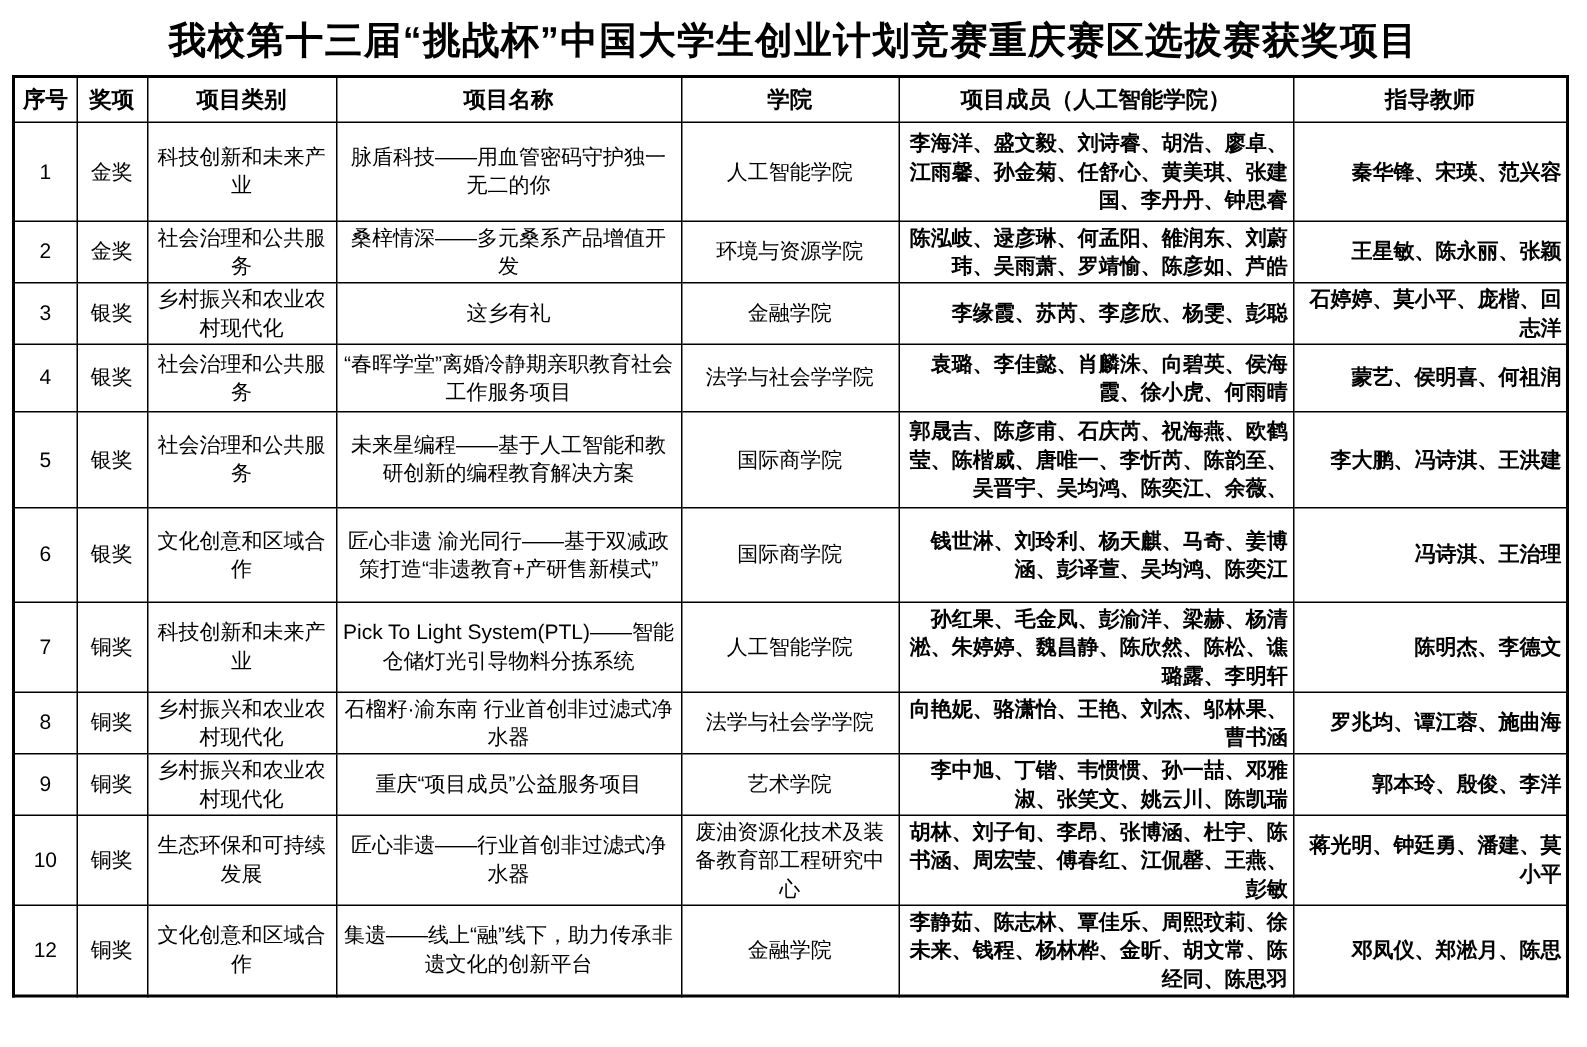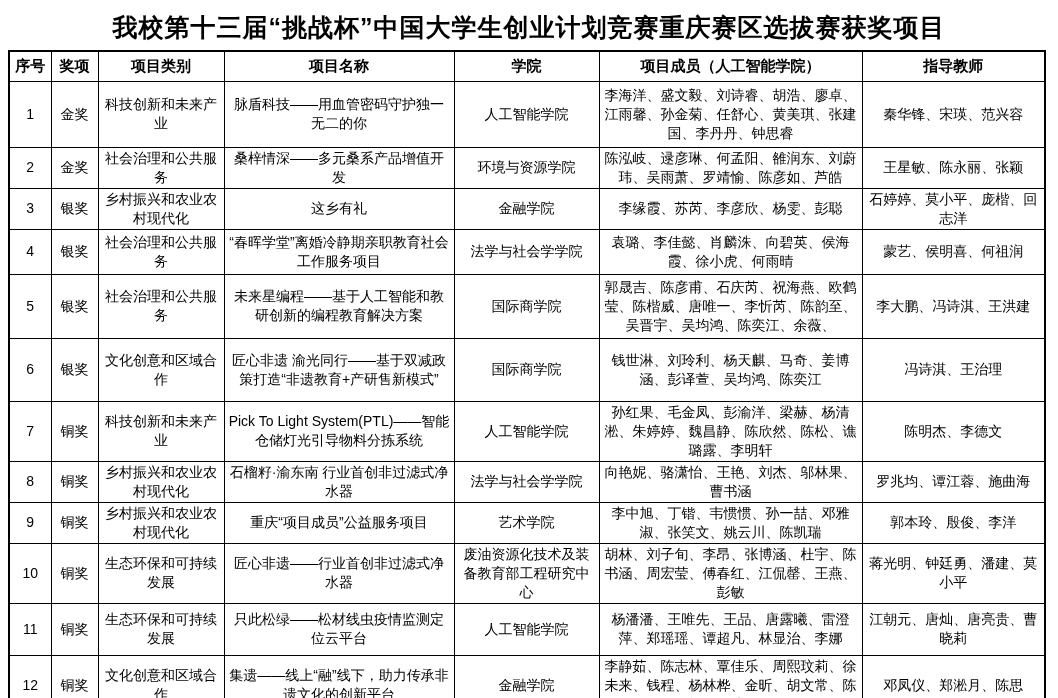--- a/index.html
+++ b/index.html
@@ -45,21 +45,21 @@
     font-size: 15px;
     font-weight: bold;
     text-align: center;
     padding: 4px 1px;
   }
   table.awards td {
     font-size: 14px;
     line-height: 19px;
   }
   td.c-center { text-align: center; }
-  td.c-left   { text-align: center; }
+  td.c-left   { text-align: right; font-weight: bold; }
   col.w-no       { width: 42px; }
   col.w-award    { width: 47px; }
   col.w-category { width: 126px; }
   col.w-name     { width: 230px; }
   col.w-college  { width: 145px; }
   col.w-members  { width: 263px; }
   col.w-advisors { width: 183px; }
 </style>
 </head>
 <body>
@@ -172,29 +172,20 @@
       </tr>
       <tr style="height:55px;">
         <td class="c-center">10</td>
         <td class="c-center">铜奖</td>
         <td class="c-center">生态环保和可持续发展</td>
         <td class="c-center">匠心非遗——行业首创非过滤式净水器</td>
         <td class="c-center">废油资源化技术及装备教育部工程研究中心</td>
         <td class="c-left">胡林、刘子旬、李昂、张博涵、杜宇、陈书涵、周宏莹、傅春红、江侃罄、王燕、彭敏</td>
         <td class="c-left">蒋光明、钟廷勇、潘建、莫小平</td>
       </tr>
-      <tr style="height:52px;">
-        <td class="c-center">11</td>
-        <td class="c-center">铜奖</td>
-        <td class="c-center">生态环保和可持续发展</td>
-        <td class="c-center">只此松绿——松材线虫疫情监测定位云平台</td>
-        <td class="c-center">人工智能学院</td>
-        <td class="c-left">杨潘潘、王唯先、王品、唐露曦、雷澄萍、郑瑶瑶、谭超凡、林显治、李娜</td>
-        <td class="c-left">江朝元、唐灿、唐亮贵、曹晓莉</td>
-      </tr>
       <tr style="height:47px;">
         <td class="c-center">12</td>
         <td class="c-center">铜奖</td>
         <td class="c-center">文化创意和区域合作</td>
         <td class="c-center">集遗——线上“融”线下，助力传承非遗文化的创新平台</td>
         <td class="c-center">金融学院</td>
         <td class="c-left">李静茹、陈志林、覃佳乐、周熙玟莉、徐未来、钱程、杨林桦、金昕、胡文常、陈经同、陈思羽</td>
         <td class="c-left">邓凤仪、郑淞月、陈思</td>
       </tr>
     </tbody>

